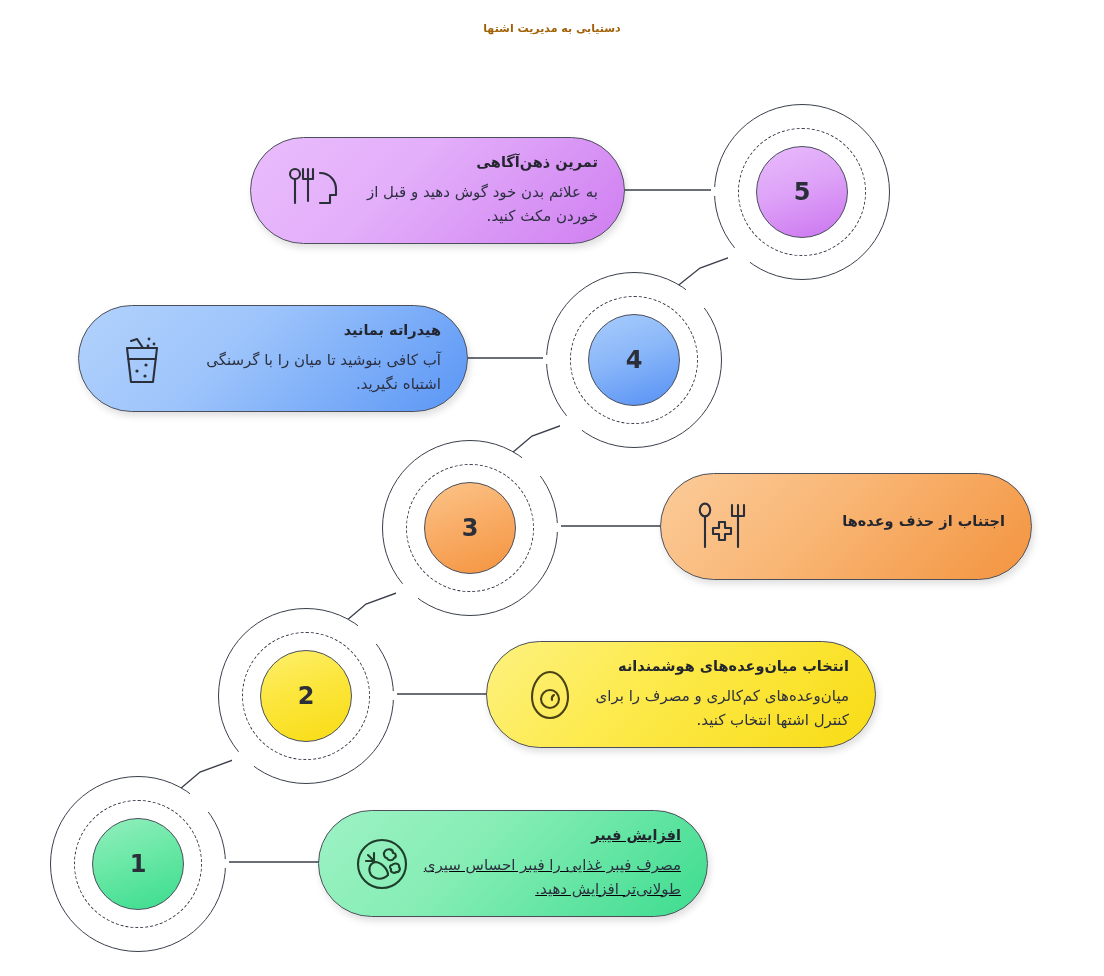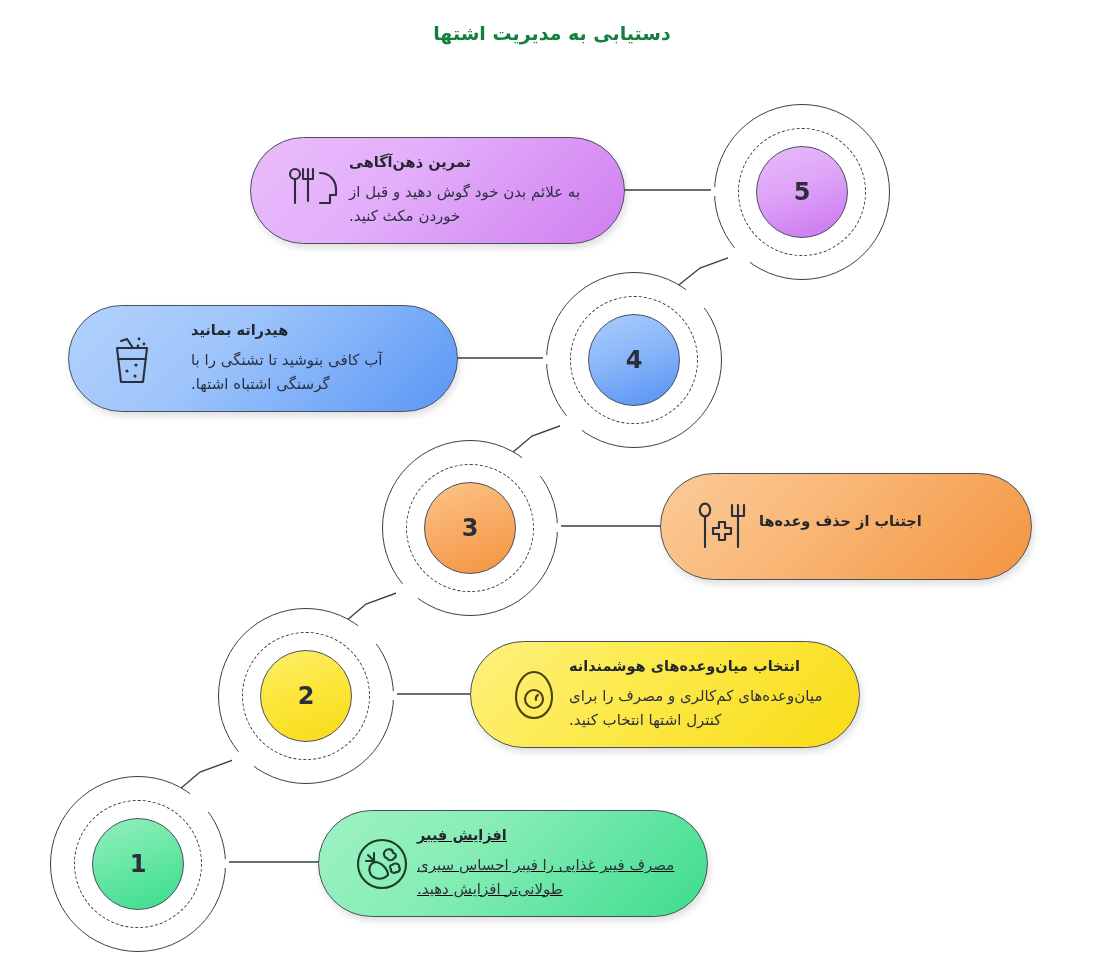--- a/index.html
+++ b/index.html
@@ -7,21 +7,21 @@
     width: 1104px; height: 976px;
     background: #ffffff;
     font-family: "DejaVu Sans", "Liberation Sans", sans-serif;
     overflow: hidden;
   }
   #stage { position: relative; width: 1104px; height: 976px; }
 
   .title {
     position: absolute; top: 22px; left: 0; width: 1104px;
     text-align: center;
-    font-size: 19px; font-weight: bold; color: #15803d;
+    font-size: 11px; font-weight: bold; color: #a16207;
     direction: rtl;
     letter-spacing: .2px;
   }
 
   
   #wires { position: absolute; inset: 0; width: 1104px; height: 976px; }
 
   
   .node { position: absolute; width: 176px; height: 176px; }
   .node .ring-outer {
@@ -61,21 +61,21 @@
     direction: rtl;
     padding: 16px 22px 16px 22px;
     display: flex; flex-direction: row; align-items: center;
     box-shadow: 2px 4px 7px rgba(0,0,0,.13);
   }
   .card .card-icon {
     flex: 0 0 auto; width: 62px; height: 62px;
     display: flex; align-items: center; justify-content: center;
     margin-right: 4px; margin-left: 10px;
   }
-  .card .card-text { flex: 1 1 auto; text-align: left; padding-right: 4px; }
+  .card .card-text { flex: 1 1 auto; text-align: right; padding-right: 4px; }
   .card .card-title {
     font-size: 14.5px; font-weight: bold; color: #23262f;
     margin-bottom: 10px; line-height: 1.25;
   }
   .card .card-desc {
     font-size: 15px; color: #2c3040; line-height: 1.55;
   }
 </style>
 </head>
 <body>
@@ -126,25 +126,25 @@
   <div class="node" style="left:714px; top:104px;">
     <div class="ring-outer"></div>
     <div class="gap left"></div>
     <div class="gap bl"></div>
     <div class="ring-dashed"></div>
     <div class="disc" style="background:linear-gradient(160deg,#e8bbfb 0%,#dea3f8 45%,#cb74ef 100%);">
       <span>5</span>
     </div>
   </div>
 
-  <div class="card" style="left:68px; top:305px; width:390px; height:107px;
+  <div class="card" style="left:78px; top:305px; width:390px; height:107px;
               background:linear-gradient(135deg,#b2d2fc 0%,#9dc4fb 40%,#5a96f5 100%);gap:24px;">
     <div class="card-text">
       <div class="card-title">هیدراته بمانید</div>
-      <div class="card-desc">آب کافی بنوشید تا تشنگی را با گرسنگی اشتباه اشتها.</div>
+      <div class="card-desc">آب کافی بنوشید تا میان را با گرسنگی اشتباه نگیرید.</div>
     </div>
     <div class="card-icon">
       <svg width="58" height="58" viewBox="0 0 58 58" fill="none" stroke="#2b2f3a" stroke-width="2.1" stroke-linecap="round" stroke-linejoin="round">
         <path d="M14 18 L18 52 L40 52 L44 18 Z"></path>
         <path d="M15.3 29 L42.7 29"></path>
         <path d="M30 18 L24 9 L18 11"></path>
         <circle cx="36" cy="9" r="1.4" fill="#2b2f3a" stroke="none"></circle>
         <circle cx="41" cy="14" r="1.4" fill="#2b2f3a" stroke="none"></circle>
         <circle cx="35" cy="16" r="1.4" fill="#2b2f3a" stroke="none"></circle>
         <circle cx="33" cy="35" r="1.6" fill="#2b2f3a" stroke="none"></circle>
@@ -184,21 +184,21 @@
     <div class="ring-outer"></div>
     <div class="gap right"></div>
     <div class="gap tr"></div>
     <div class="gap bl"></div>
     <div class="ring-dashed"></div>
     <div class="disc" style="background:linear-gradient(160deg,#fbc489 0%,#f9ad67 45%,#f4943f 100%);">
       <span>3</span>
     </div>
   </div>
 
-  <div class="card" style="left:470px; top:641px; width:390px; height:107px;
+  <div class="card" style="left:486px; top:641px; width:390px; height:107px;
               background:linear-gradient(135deg,#fdf17f 0%,#fdea4d 40%,#f8dc14 100%);">
     <div class="card-text">
       <div class="card-title">انتخاب میان‌وعده‌های هوشمندانه</div>
       <div class="card-desc">میان‌وعده‌های کم‌کالری و مصرف را برای کنترل اشتها انتخاب کنید.</div>
     </div>
     <div class="card-icon">
       <svg width="58" height="58" viewBox="0 0 58 58" fill="none" stroke="#4a4214" stroke-width="2.1" stroke-linecap="round" stroke-linejoin="round">
         <path d="M29 6 C39 6 47 18 47 31 C47 43 39 52 29 52 C19 52 11 43 11 31 C11 18 19 6 29 6 Z"></path>
         <circle cx="29" cy="33" r="9"></circle>
         <path d="M33 29 C31 30 30.5 32 31 34"></path>

